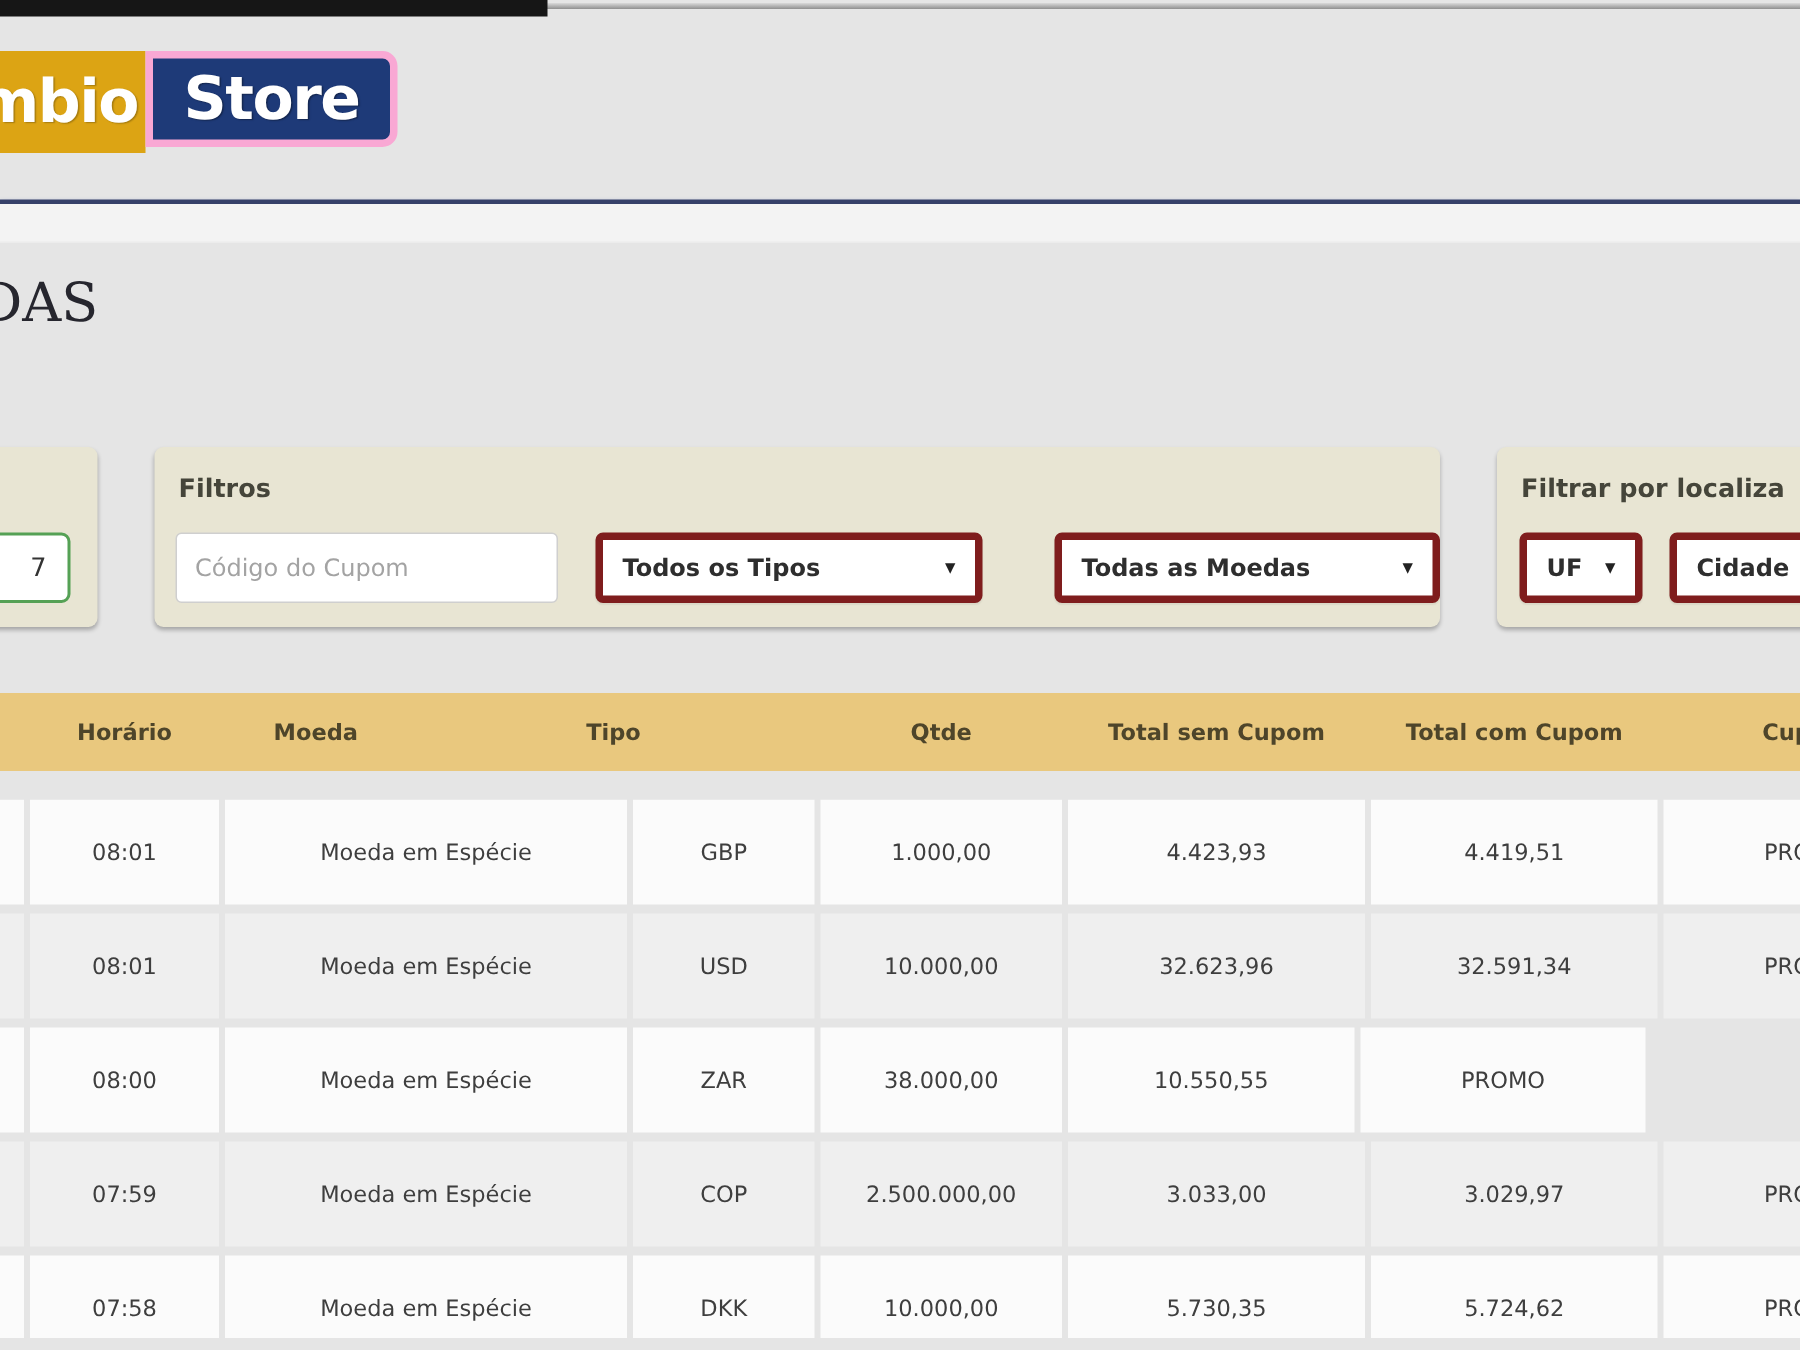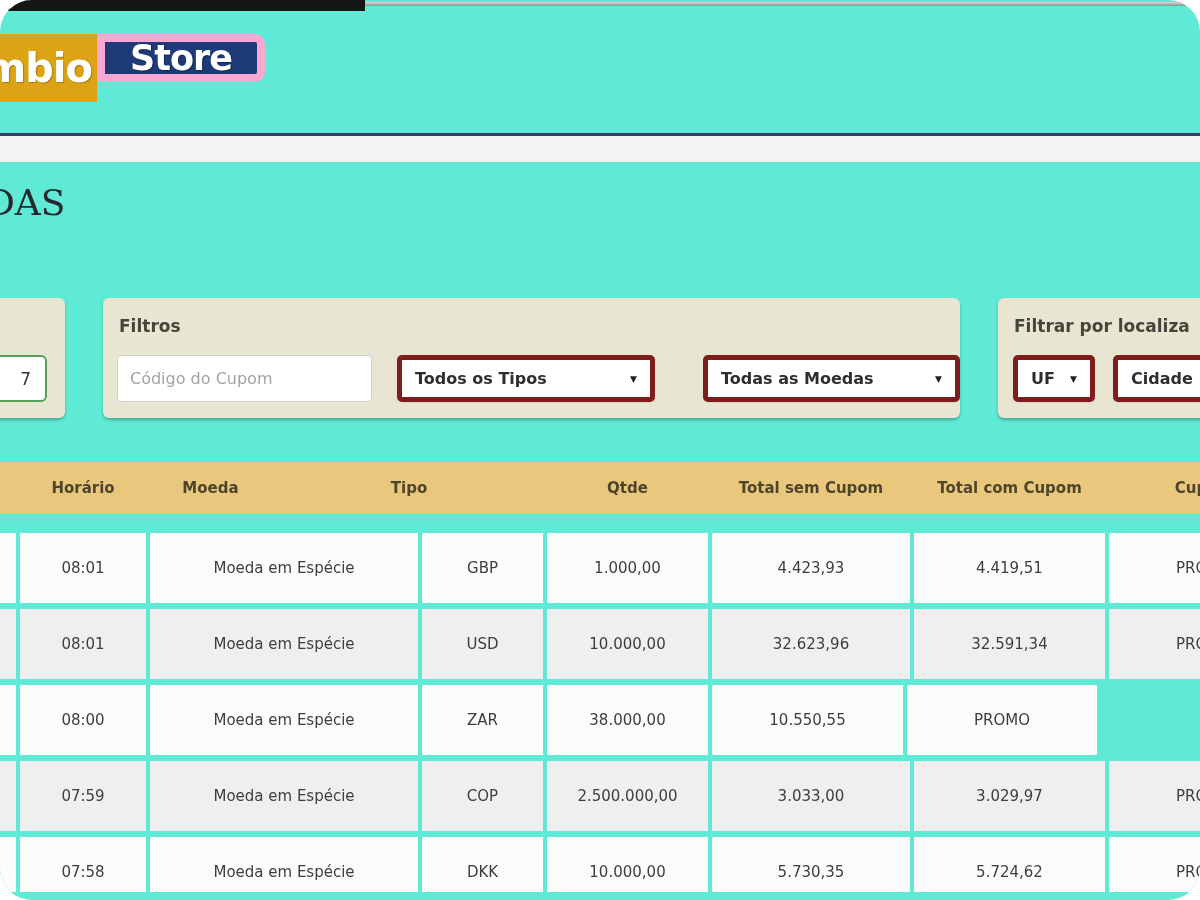--- a/index.html
+++ b/index.html
@@ -1,33 +1,33 @@
 <!DOCTYPE html>
 <html><head>
 <meta charset="utf-8">
 <style>
   * { margin:0; padding:0; box-sizing:border-box; }
   html,body { background:#ffffff; }
   .viewport {
     position:relative; width:1200px; height:900px; overflow:hidden;
-    background:#5eead4; font-family:"DejaVu Sans", sans-serif;border-radius:32px;
+    background:#e5e5e5; font-family:"DejaVu Sans", sans-serif;
   }
   
   .top-line { position:absolute; top:2px; left:0; width:100%; height:4px;
     background:linear-gradient(#d9d9d9,#8f8f8f); }
   .black-bar { position:absolute; top:0; left:0; width:365px; height:11px; background:#161616; }
 
   
   .logo { position:absolute; top:34px; left:-30px; display:flex; align-items:stretch; }
   .logo-left { width:127px; height:68px; background:#dca414; color:#fff;
     font-weight:bold; font-size:40px; letter-spacing:-1px;
     display:flex; align-items:center; justify-content:flex-end; padding-right:5px;
     text-shadow:1px 1px 1px rgba(0,0,0,.25); }
-  .logo-right { width:168px; height:48px; background:#1e3a78; border:8px solid #f9a8d4;
-    border-radius:0 10px 10px 0; color:#fff; font-weight:bold; font-size:35px; letter-spacing:-1px;
+  .logo-right { width:168px; height:64px; background:#1e3a78; border:5px solid #f9a8d4;
+    border-radius:0 10px 10px 0; color:#fff; font-weight:bold; font-size:40px; letter-spacing:-1px;
     display:flex; align-items:center; justify-content:center;
     text-shadow:1px 1px 1px rgba(0,0,0,.35); }
 
   .navy-line { position:absolute; top:133px; left:0; width:100%; height:3px;
     background:#364069; box-shadow:0 1px 3px rgba(130,150,200,.55); }
   .grey-band { position:absolute; top:136px; left:0; width:100%; height:26px;
     background:#f3f3f3; border-bottom:1px solid #ececec; }
 
   .page-title { position:absolute; left:-14px; top:182px;
     font-family:"DejaVu Serif", serif; font-size:36px; color:#26262e; }

